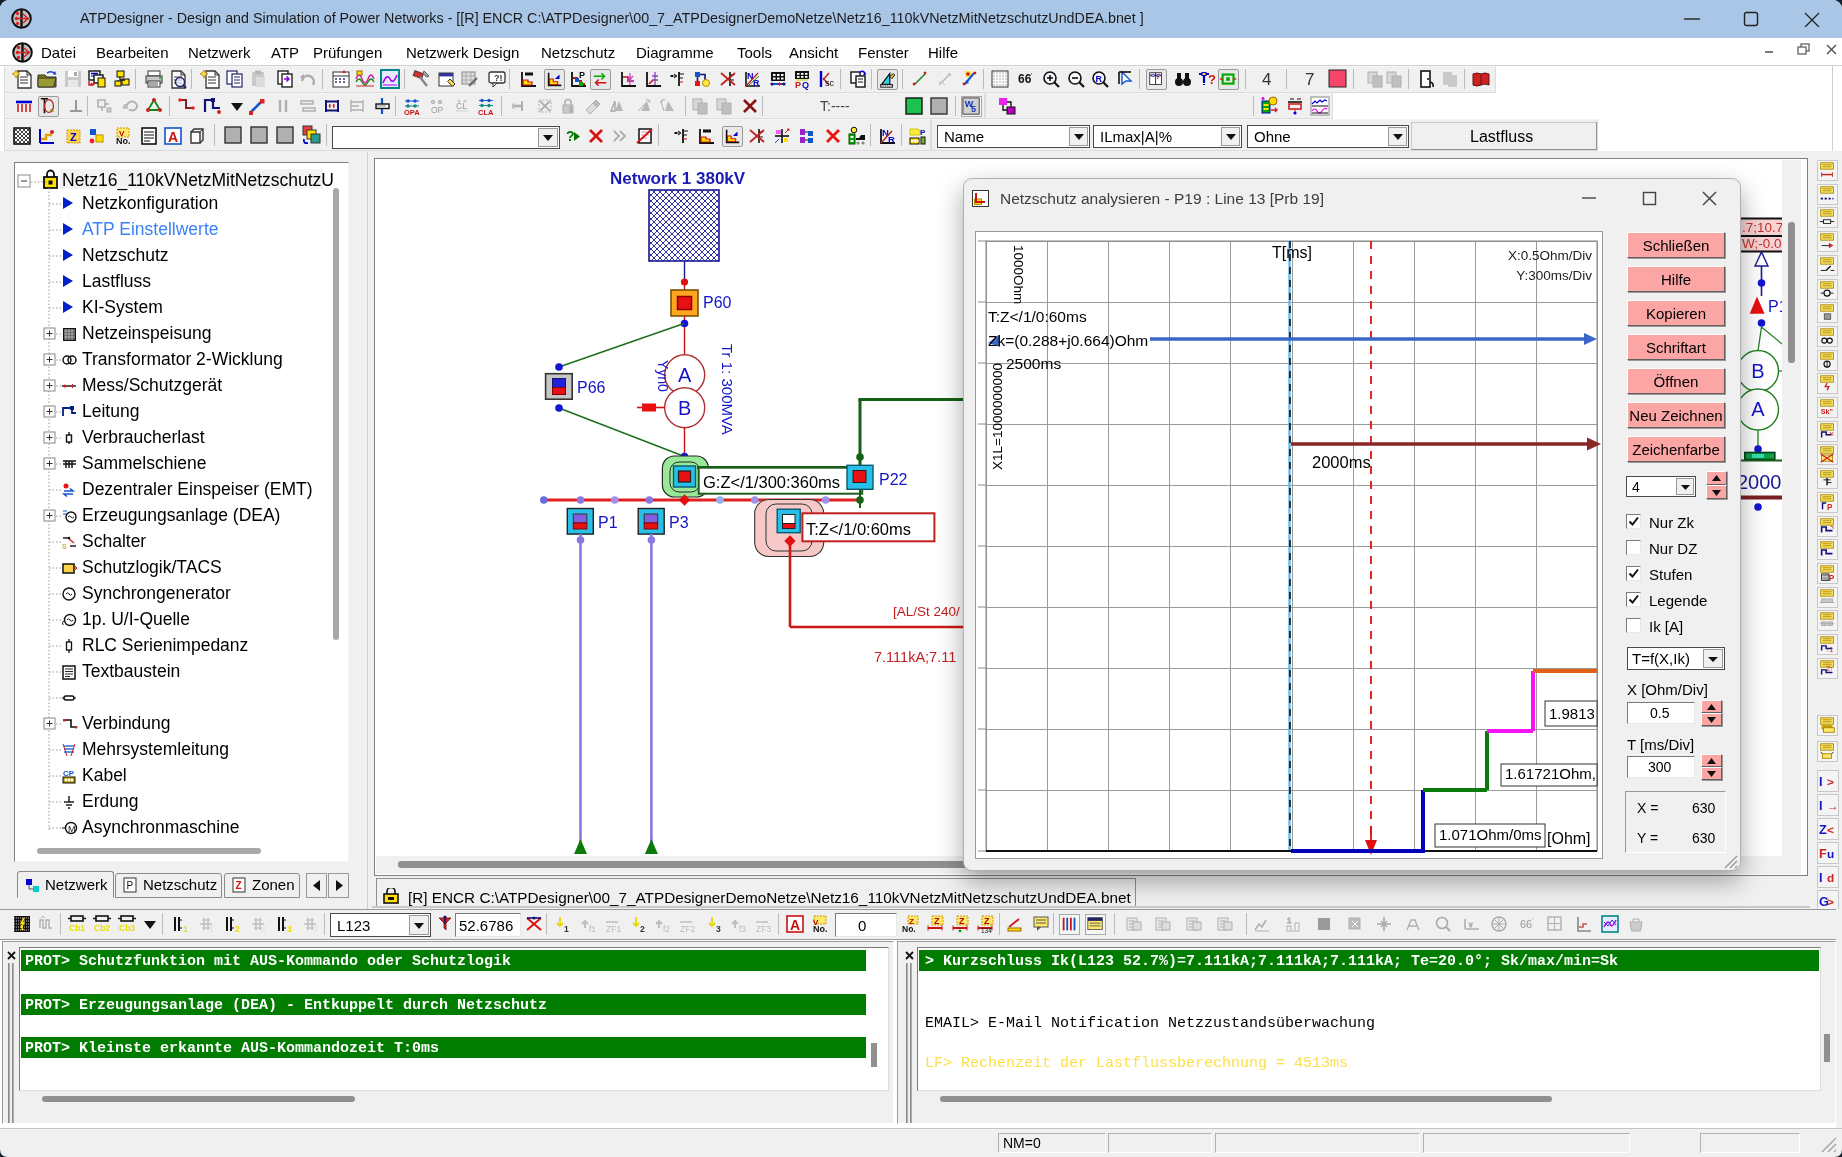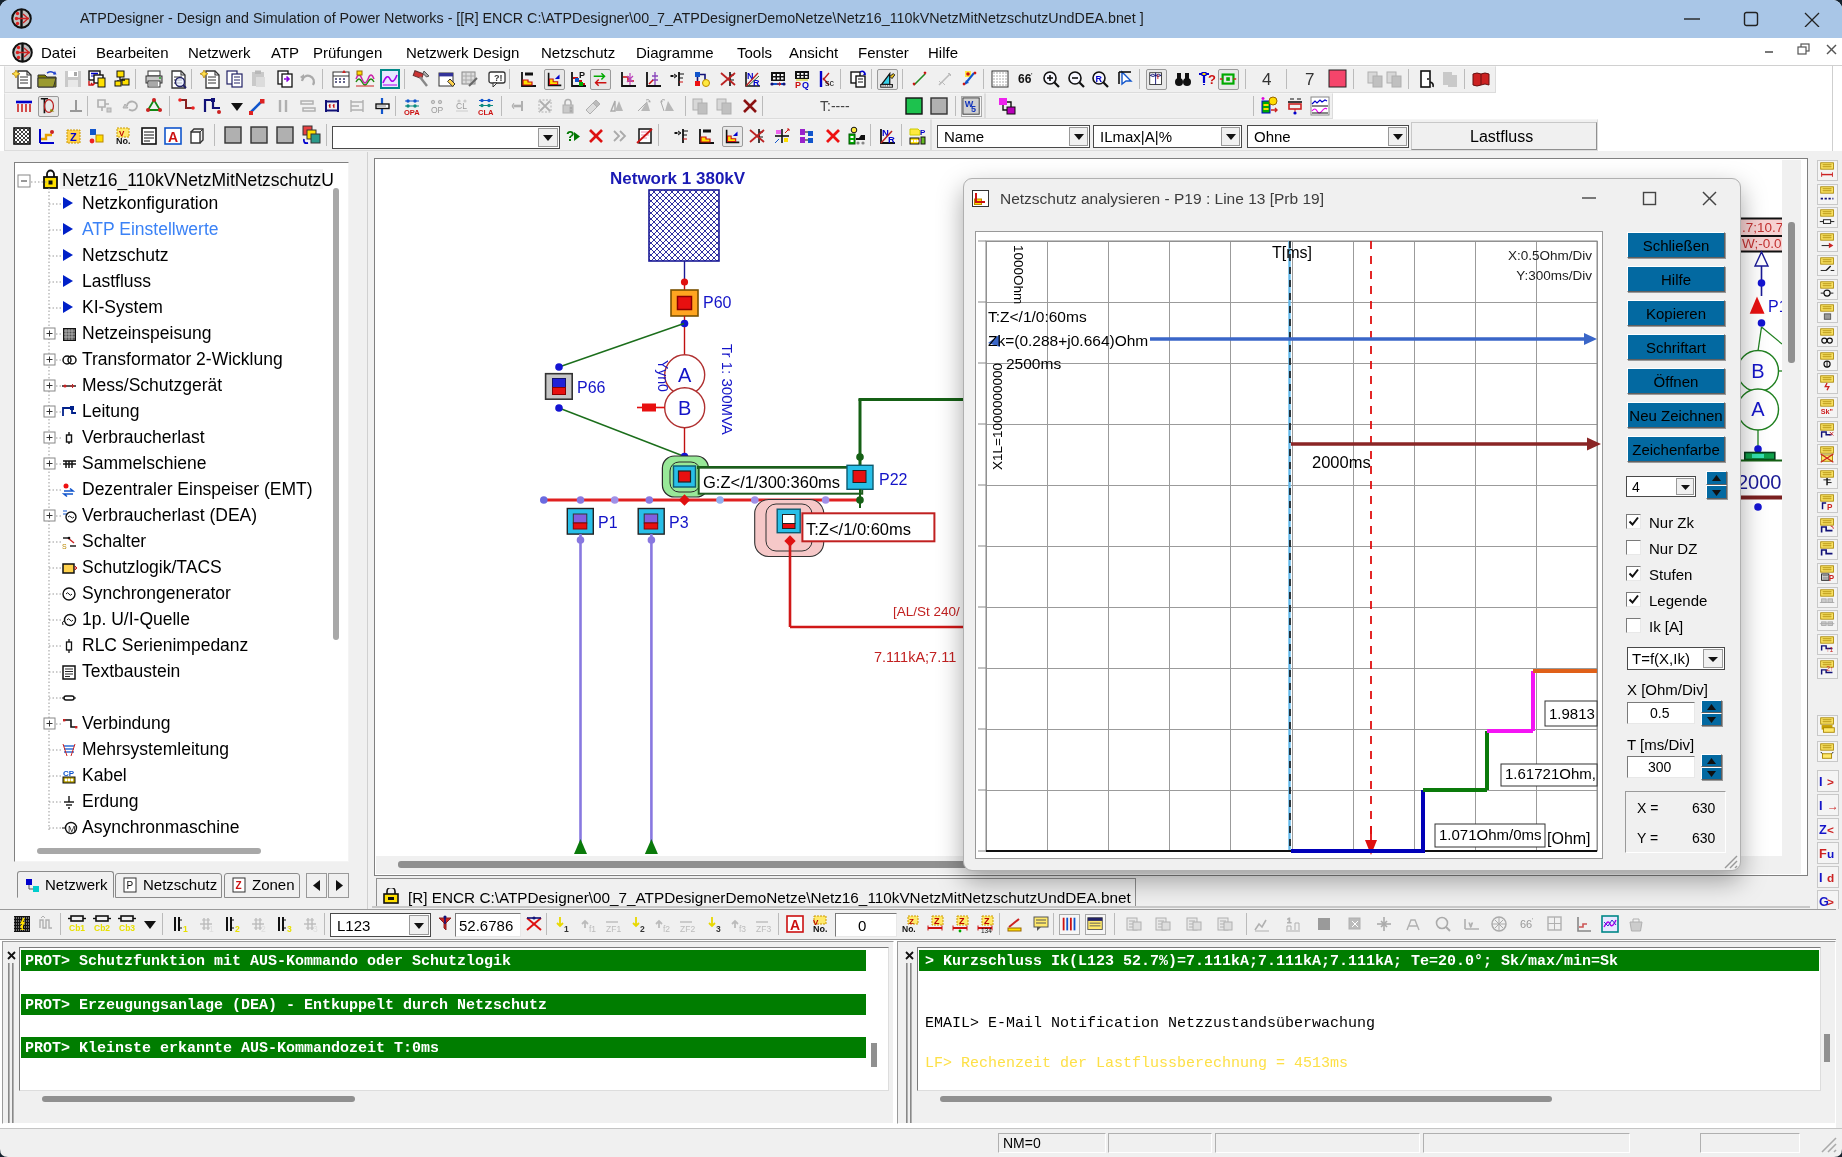--- a/index.html
+++ b/index.html
@@ -1,17 +1,17 @@
 <!DOCTYPE html>
 <html><head><meta charset="utf-8"><style>
 *{margin:0;padding:0;box-sizing:border-box}
 html,body{width:1842px;height:1157px;overflow:hidden;background:#15222e;font-family:"Liberation Sans",sans-serif}
 div,svg{position:absolute}
 .t{white-space:pre;line-height:1}
-.btn3{background:#0369a1;border:1px solid;border-color:#fff #606060 #606060 #fff;box-shadow:1px 1px 0 #999;color:#000}
+.btn3{background:#fca5a5;border:1px solid;border-color:#fff #606060 #606060 #fff;box-shadow:1px 1px 0 #999;color:#000}
 .sunk{background:#fff;border:1px solid;border-color:#7a7a7a #e8e8e8 #e8e8e8 #7a7a7a}
 .cmb{background:#fff;border:1px solid #494949}
 .mono{font-family:"Liberation Mono",monospace;white-space:pre;line-height:1}
 .grn{background:#007d00;color:#fff;font-family:"Liberation Mono",monospace;font-weight:bold;white-space:pre}
 </style></head><body>
 
 <div style="left:0px;top:0px;width:1842px;height:1157px;background:#fff;border-radius:9px 9px 0 0"></div>
 <div style="left:0px;top:0px;width:1842px;height:38px;background:#a9c6e7;border-radius:9px 9px 0 0"></div>
 <svg style="left:11px;top:8px;" width="21" height="21" viewBox="0 0 21 21">
     <circle cx="10.5" cy="10.5" r="9.3" fill="#c0c0c0" stroke="#111" stroke-width="2"></circle>
@@ -1045,21 +1045,21 @@
 <svg style="left:43px;top:509px;" width="14" height="14" viewBox="0 0 14 14">
     <rect x="1" y="1" width="11" height="11" fill="#fff" stroke="#888"></rect>
     <line x1="3.5" y1="6.5" x2="9.5" y2="6.5" stroke="#333"></line>
     <line x1="6.5" y1="3.5" x2="6.5" y2="9.5" stroke="#333"></line>
   </svg>
 <svg style="left:61px;top:508px;" width="17" height="16" viewBox="0 0 17 16">
     <path d="M2 3 h4 m-4 3 h4" stroke="#15c"></path>
     <circle cx="10" cy="9" r="5" fill="none" stroke="#111" stroke-width="1.4"></circle>
     <path d="M7 9 q1.5 -2 3 0 t3 0" fill="none" stroke="#111"></path>
   </svg>
-<div class="t" style="left:82px;top:507px;font-size:17.5px;color:#000">Verbraucherlast (DEA)</div>
+<div class="t" style="left:82px;top:507px;font-size:17.5px;color:#000">Erzeugungsanlage (DEA)</div>
 <svg style="left:49px;top:541px;" width="14" height="2" viewBox="0 0 14 2">
     <line x1="0" y1="1" x2="14" y2="1" stroke="#999" stroke-dasharray="1.5 2"></line>
   </svg>
 <svg style="left:61px;top:534px;" width="17" height="16" viewBox="0 0 17 16">
     <line x1="2" y1="4" x2="7" y2="4" stroke="#111" stroke-width="1.4"></line>
     <line x1="7" y1="4" x2="13" y2="9" stroke="#c22" stroke-width="1.4"></line>
     <line x1="9" y1="12" x2="15" y2="12" stroke="#111" stroke-width="1.4"></line>
     <circle cx="8" cy="4" r="1.3" fill="#111"></circle>
     <text x="1" y="15" font-size="7" fill="#b80">S</text>
   </svg>

